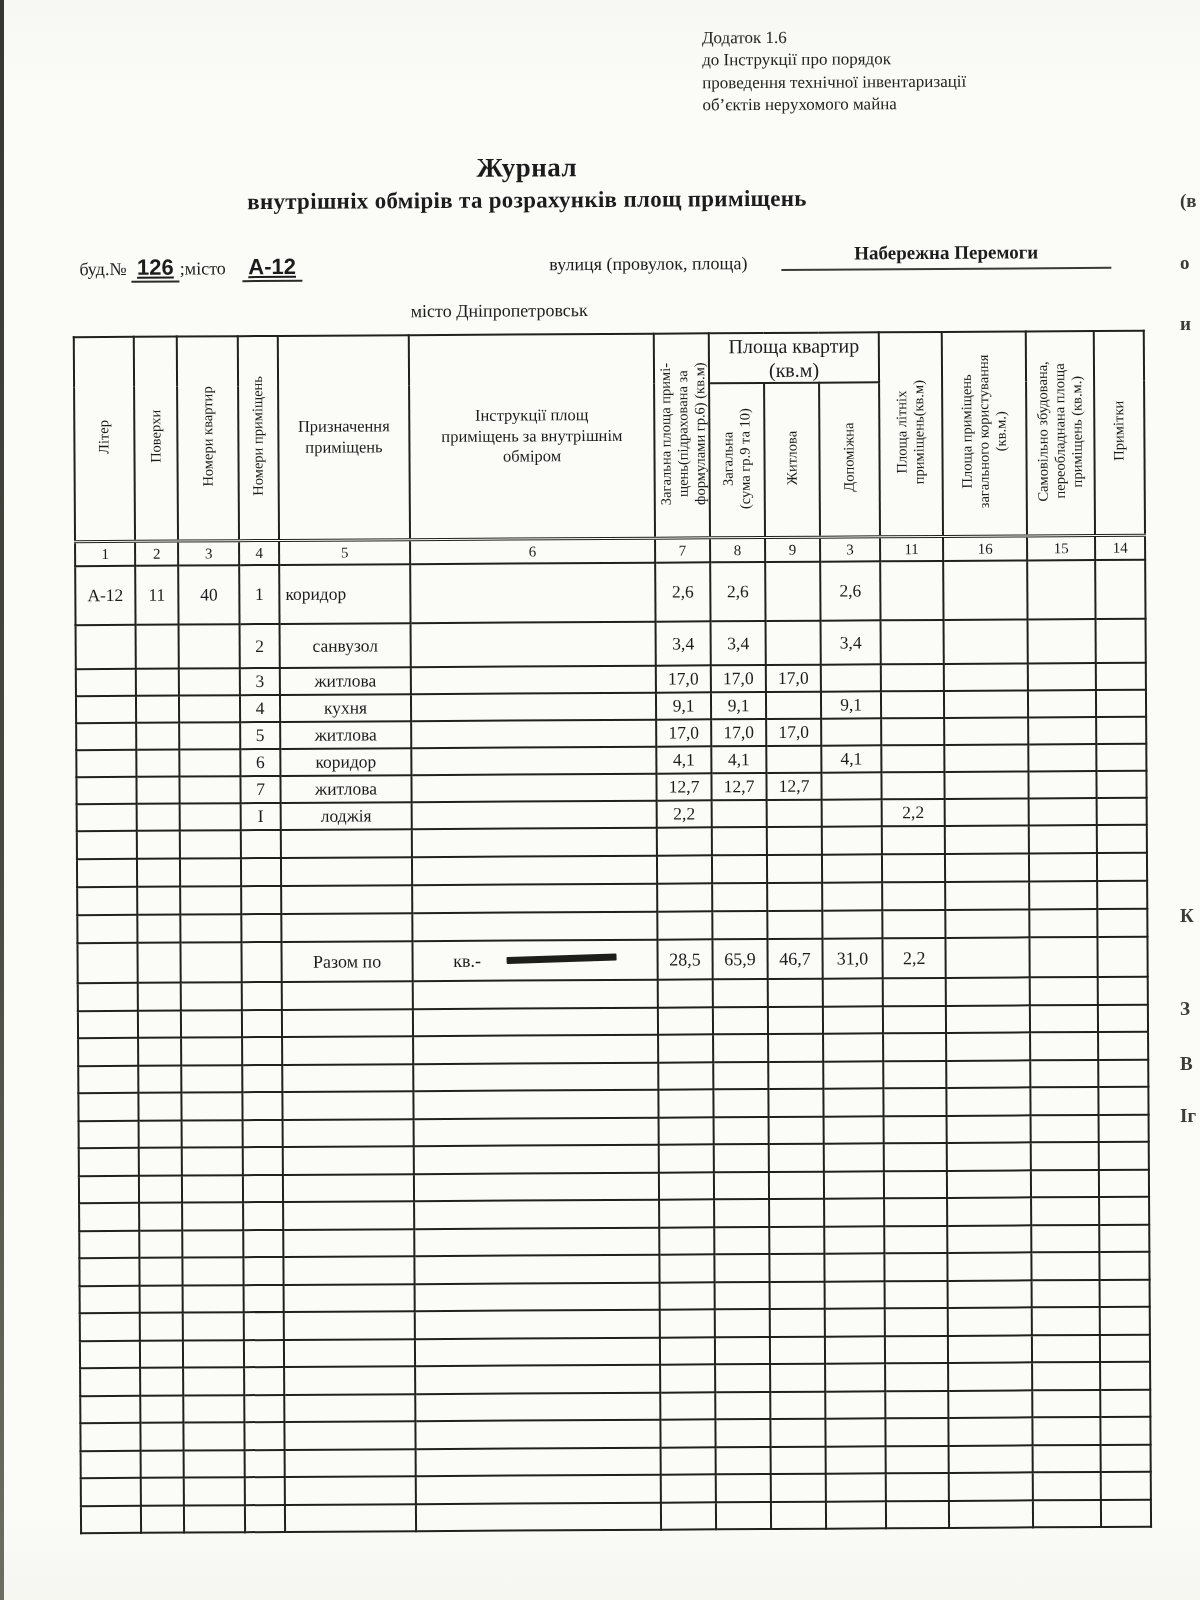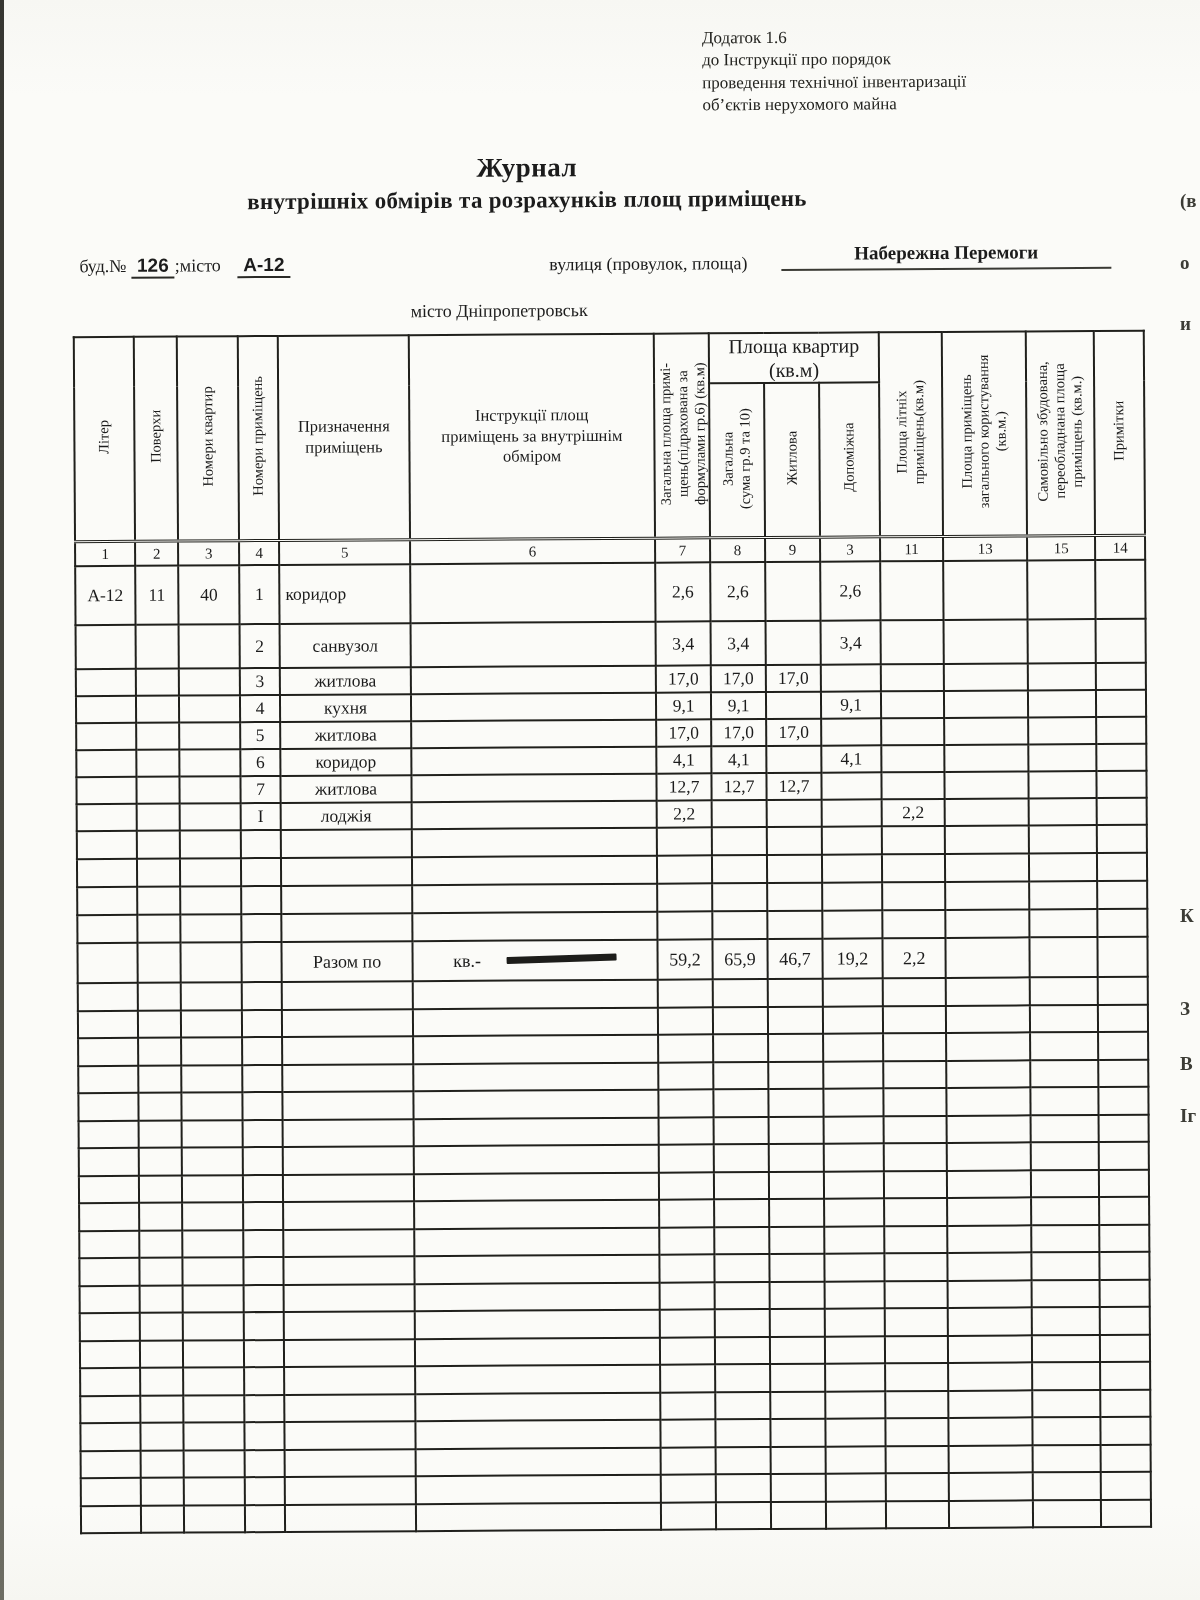--- a/index.html
+++ b/index.html
@@ -33,21 +33,21 @@
   }
   
   .title{
     position:absolute;left:110px;top:152px;width:840px;text-align:center;
   }
   .title .t1{font-size:27px;font-weight:bold;letter-spacing:.5px;}
   .title .t2{font-size:23px;font-weight:bold;margin-top:4px;letter-spacing:.3px;}
   
   .form-line{position:absolute;left:82px;top:252px;width:1060px;height:40px;font-size:18px;}
   .fl-label{font-size:18px;}
-  .fl-bold{font-family:"Liberation Sans",sans-serif;font-weight:bold;font-size:19px;}
+  .fl-bold{font-family:"Liberation Sans",sans-serif;font-weight:bold;font-size:22px;text-decoration:underline;}
   .u{border-bottom:2px solid #2a2a26;padding:0 6px 1px 6px;}
   .street-group{position:absolute;left:470px;top:2px;}
   .street-line{
     position:absolute;left:702px;top:-8px;width:330px;text-align:center;
   }
   .street-line .val{font-weight:bold;font-size:19px;}
   .street-line .rule{height:2px;background:#3a3a34;margin-top:4px;}
   .city{position:absolute;left:413px;top:300px;font-size:18px;}
   
   .table-wrap{position:absolute;left:75px;top:333px;}
@@ -190,21 +190,21 @@
               <th>2</th>
               <th>3</th>
               <th>4</th>
               <th>5</th>
               <th>6</th>
               <th>7</th>
               <th>8</th>
               <th>9</th>
               <th>3</th>
               <th>11</th>
-              <th>13</th>
+              <th>16</th>
               <th>15</th>
               <th>14</th>
             </tr>
         </thead>
         <tbody id="tbody">
             <tr class="r-first">
               <td>А-12</td>
               <td>11</td>
               <td>40</td>
               <td>1</td>
@@ -395,24 +395,24 @@
               <td></td>
               <td></td>
             </tr>
             <tr class="r-total">
               <td></td>
               <td></td>
               <td></td>
               <td></td>
               <td>Разом по</td>
               <td class="unit-cell"><span>кв.-</span><span class="smudge"></span></td>
-              <td>59,2</td>
+              <td>28,5</td>
               <td>65,9</td>
               <td>46,7</td>
-              <td>19,2</td>
+              <td>31,0</td>
               <td>2,2</td>
               <td></td>
               <td></td>
               <td></td>
             </tr>
             <tr class="r-empty-b">
               <td></td>
               <td></td>
               <td></td>
               <td></td>

